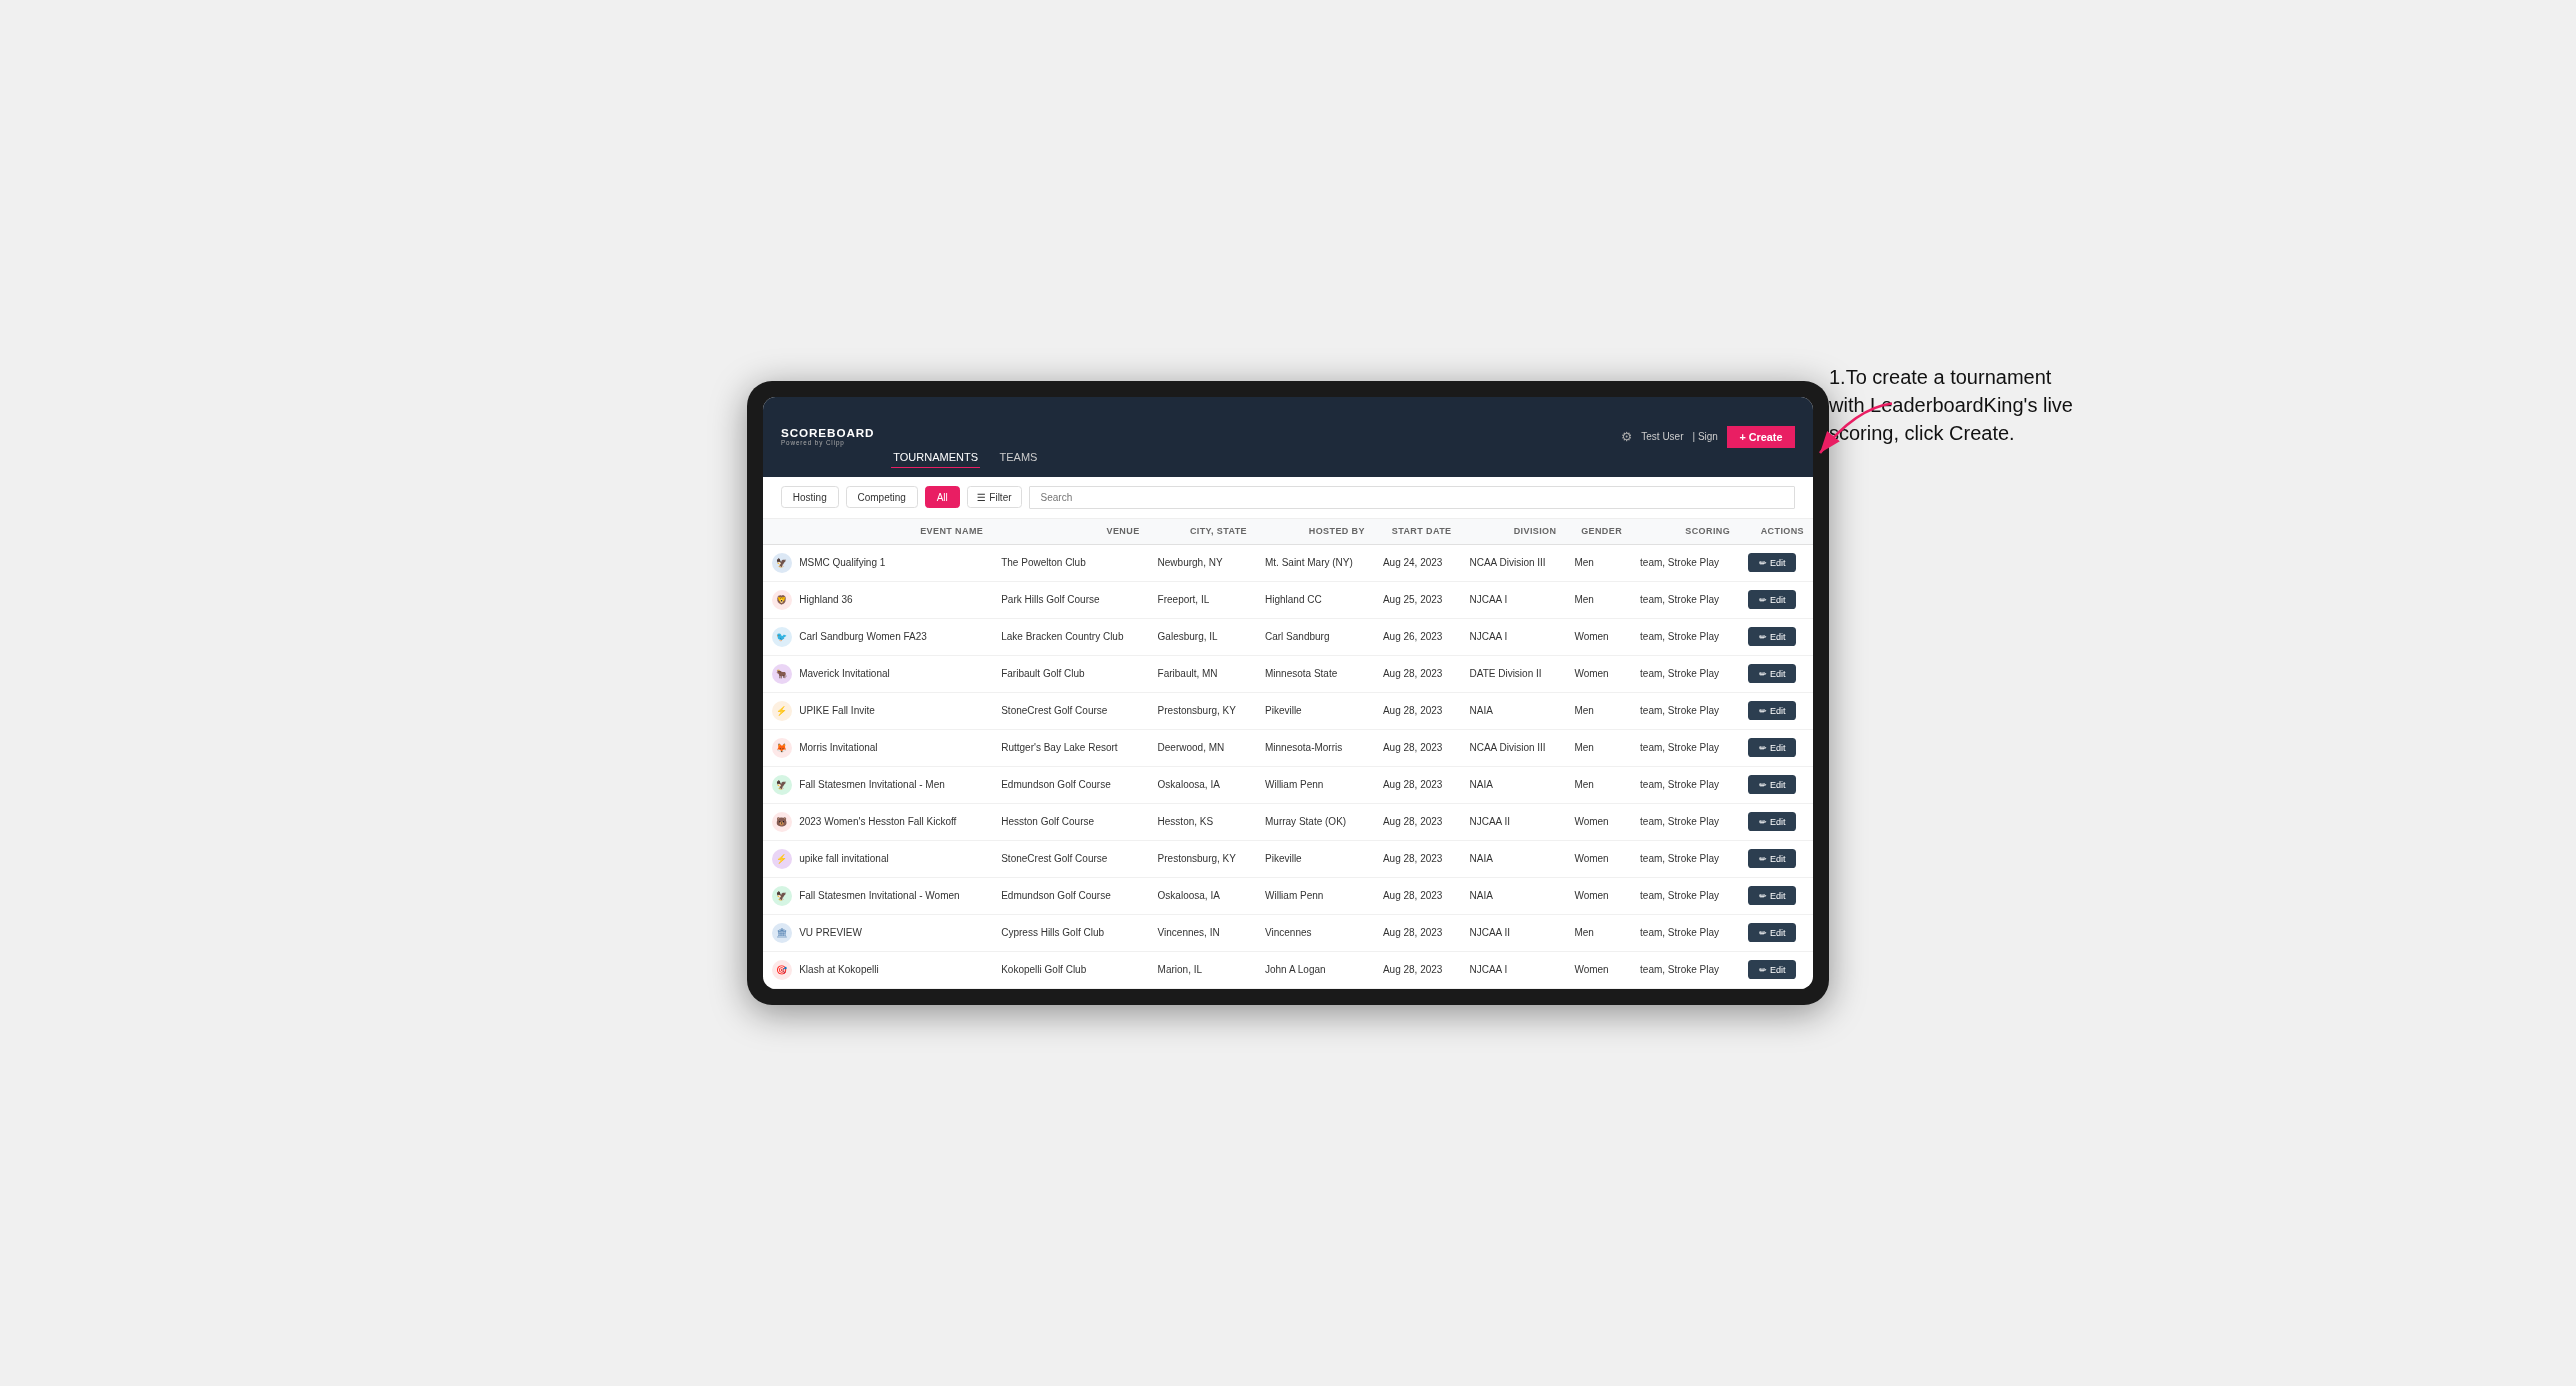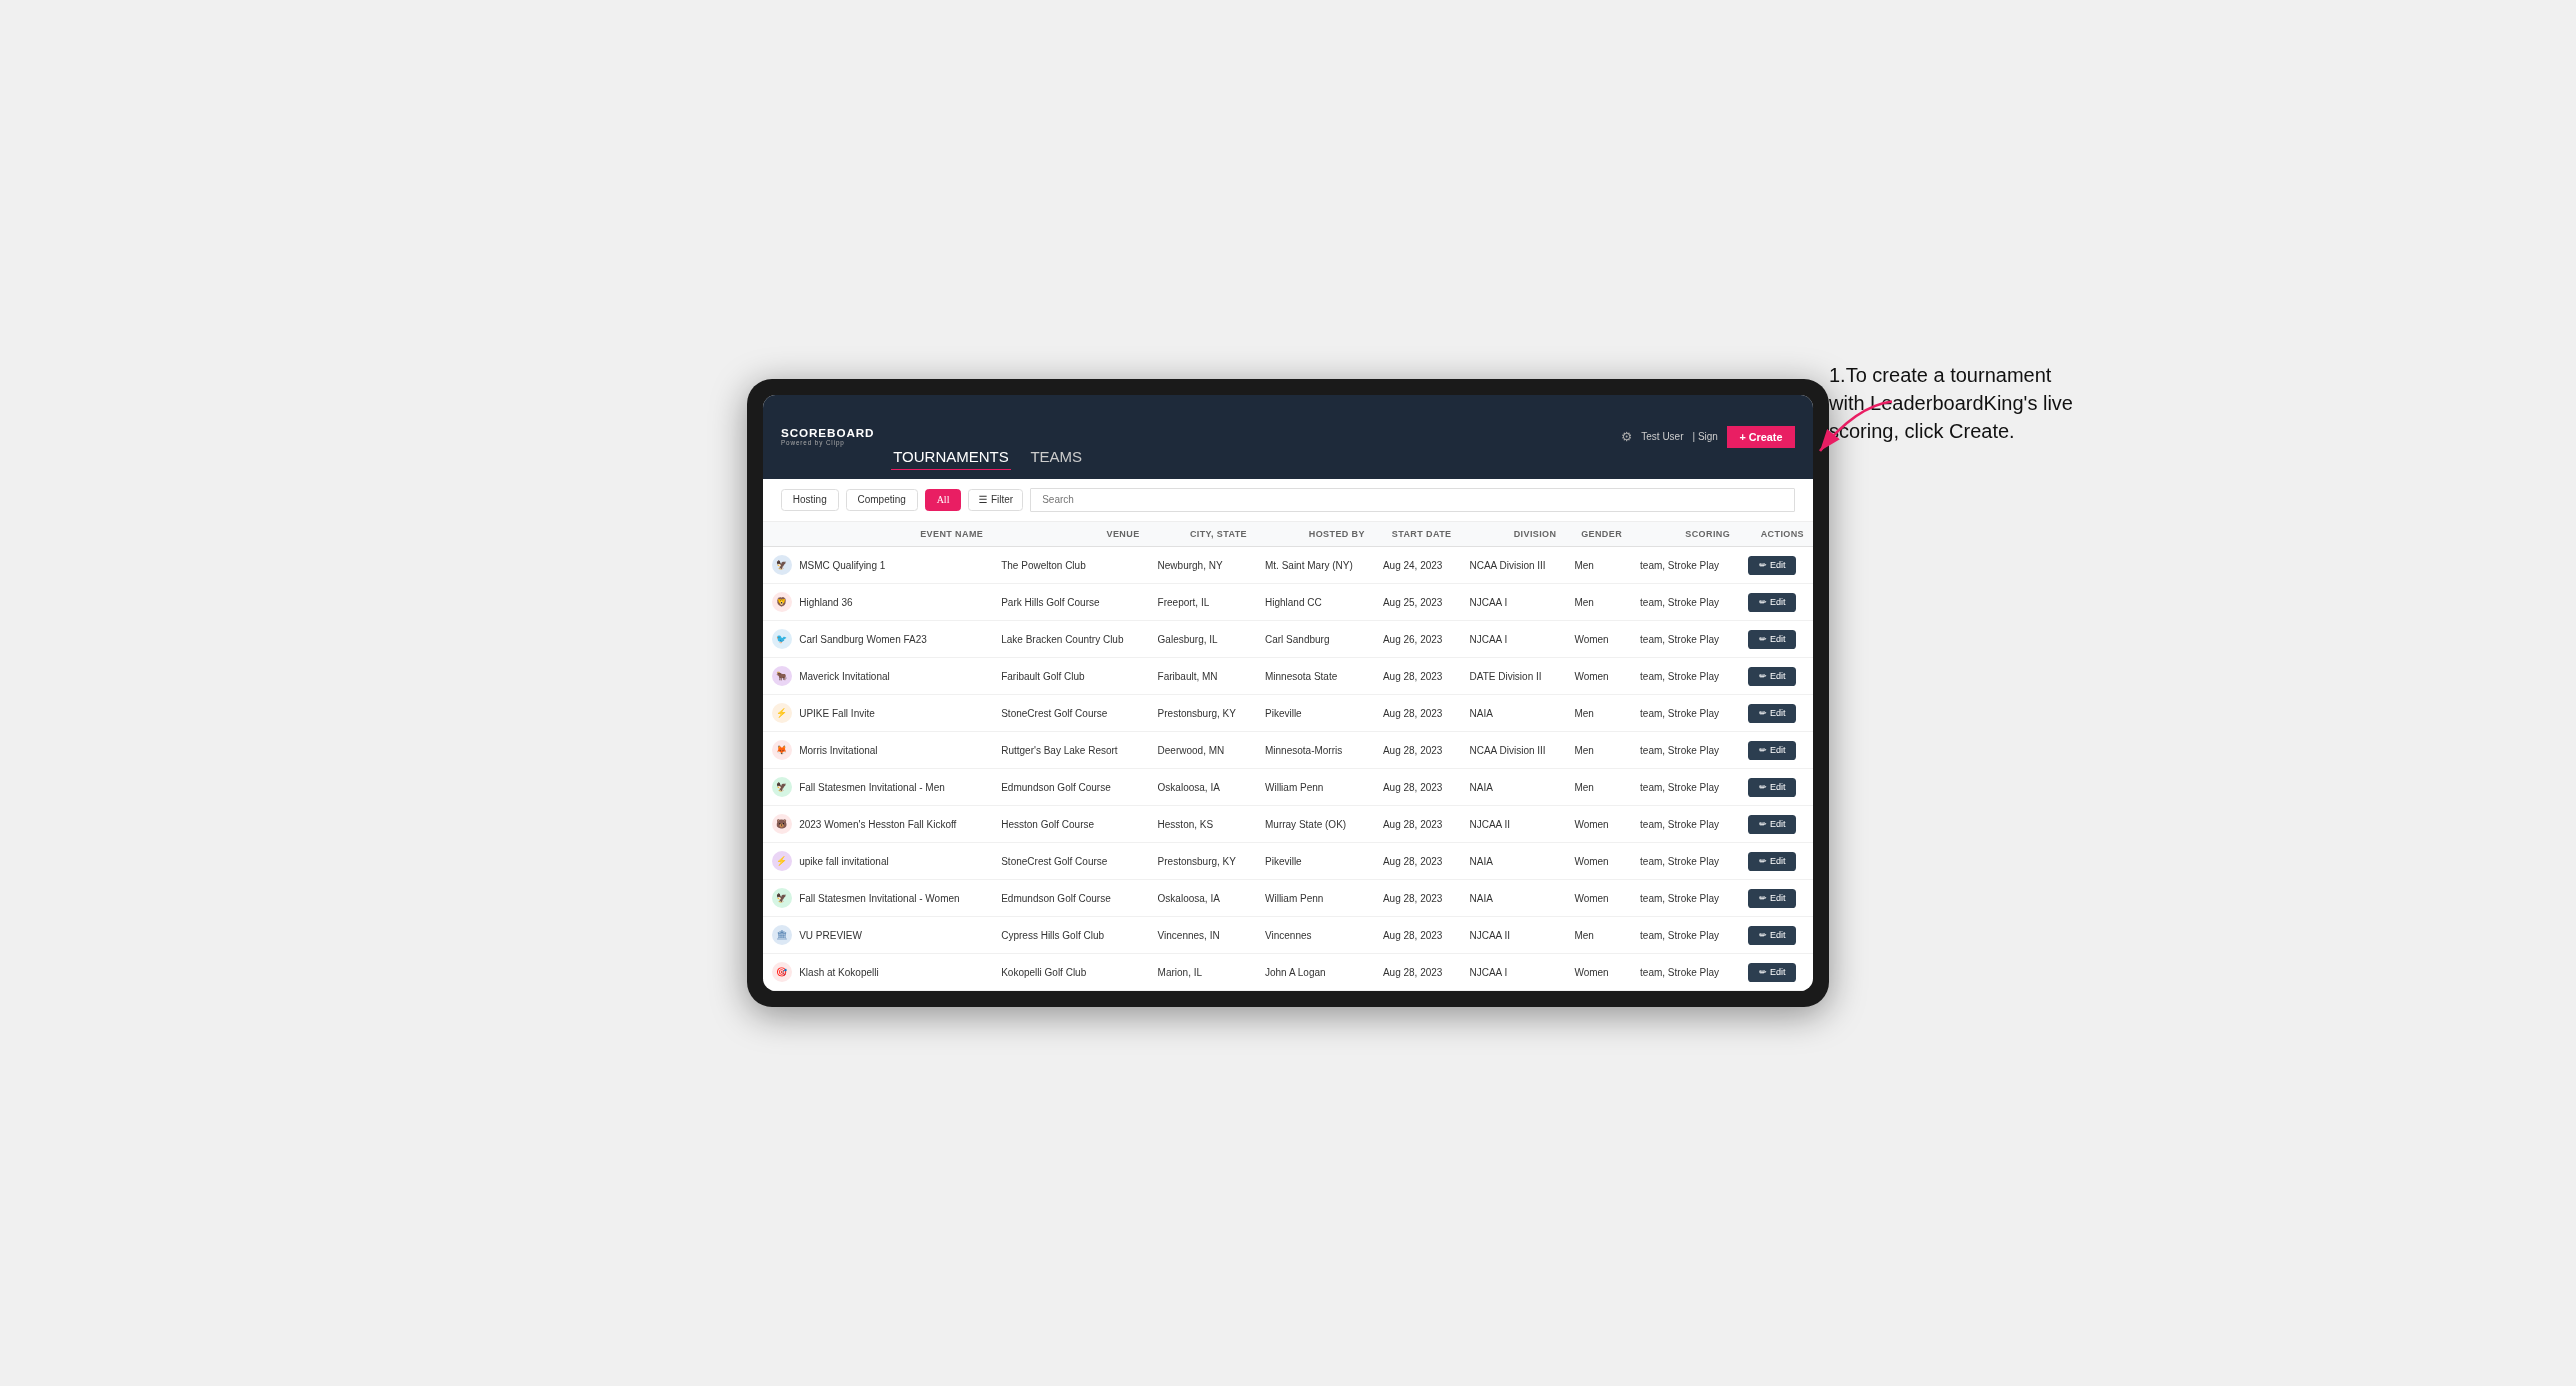--- a/index.html
+++ b/index.html
@@ -53,21 +53,21 @@
       font-weight: 400;
       color: #aaa;
       display: block;
     }
     .nav-links {
       display: flex;
       gap: 18px;
     }
     .nav-link {
       color: #ccc;
-      font-size: 15px;
+      font-size: 11px;
       cursor: pointer;
       padding: 3.6px 1.8px;
       text-decoration: none;
       margin-top: 41px;
     }
     .nav-link.active {
       color: #fff;
       border-bottom: 1.8px solid #e91e63;
     }
     .nav-spacer { flex: 1; }
@@ -113,21 +113,20 @@
       border-radius: 3.6px;
       padding: 4.5px 10.8px;
       font-size: 10px;
       cursor: pointer;
       color: #333;
     }
     .filter-btn.active {
       background: #e91e63;
       color: #fff;
       border-color: #e91e63;
-      font-family: Liberation Serif, serif;
     }
     .filter-btn-icon {
       background: #fff;
       border: 0.9px solid #ddd;
       border-radius: 3.6px;
       padding: 4.5px 9px;
       font-size: 10px;
       cursor: pointer;
       color: #333;
       display: flex;

